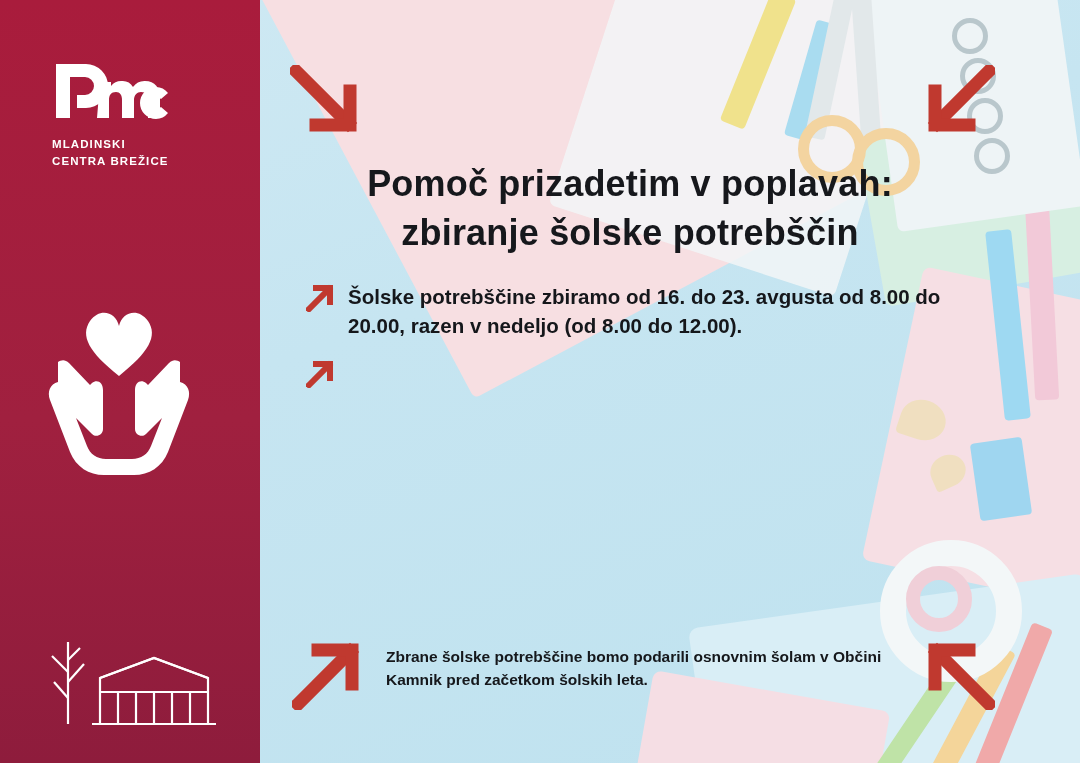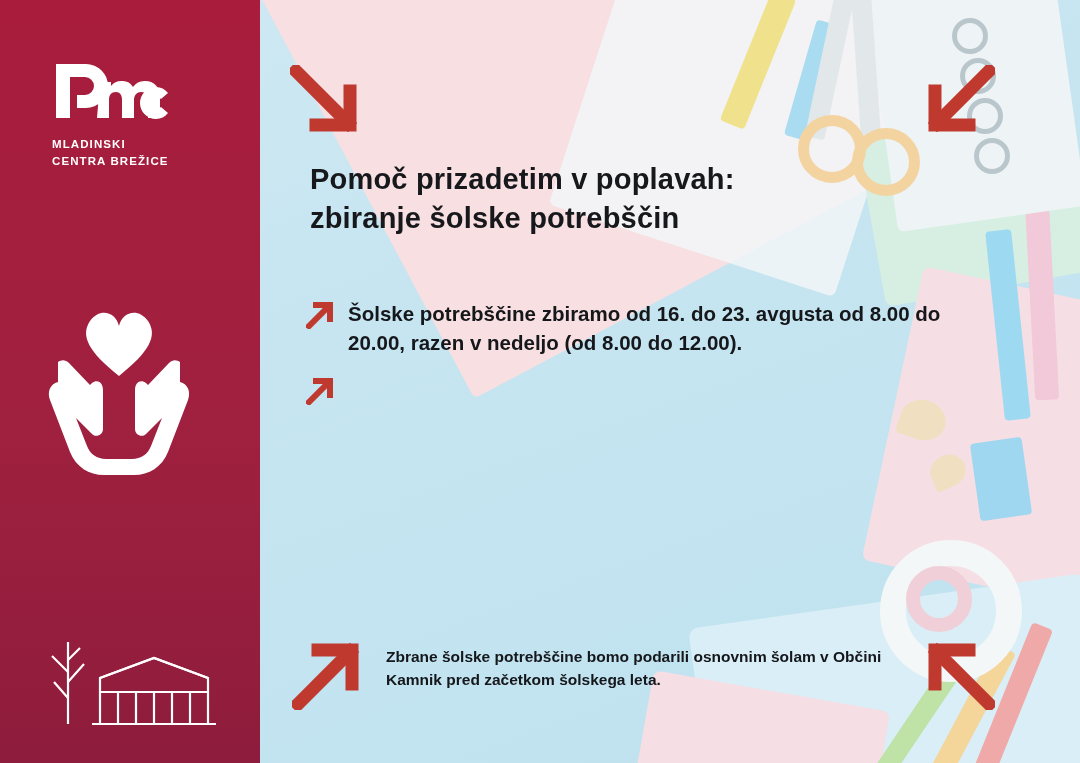--- a/index.html
+++ b/index.html
@@ -180,32 +180,32 @@
     left: 290px; top: 0;
     width: 700px;
     height: 763px;
   }
 
   .title {
     position: absolute;
     left: 20px;
     top: 160px;
     width: 640px;
-    text-align: left;
-    font-size: 29px;
+    text-align: center;
+    font-size: 36px;
     font-weight: bold;
     line-height: 1.35;
     color: #16181c;
     letter-spacing: .2px;
   }
 
   .bullets {
     position: absolute;
     left: 10px;
-    top: 299px;
+    top: 282px;
     width: 690px;
   }
   .bullet {
     position: relative;
     padding-left: 48px;
     margin-bottom: 18px;
     font-size: 20.5px;
     font-weight: bold;
     line-height: 1.42;
     color: #15171b;
@@ -371,17 +371,17 @@
           <g stroke="#c0392f" stroke-width="6" fill="none" stroke-linecap="square">
             <path d="M3 25 L23 5"></path>
             <path d="M10 4 L24 4 L24 18"></path>
           </g>
         </svg>
       </div>
 
 
     </div>
 
-    <div class="footnote">Zbrane šolske potrebščine bomo podarili osnovnim šolam v Občini Kamnik pred začetkom šolskega leta.</div>
+    <div class="footnote">Zbrane šolske potrebščine bomo podarili osnovnim šolam v Občini Kamnik pred začetkom šolskih leta.</div>
 
   </div>
 
 </div>
 
 </body></html>

